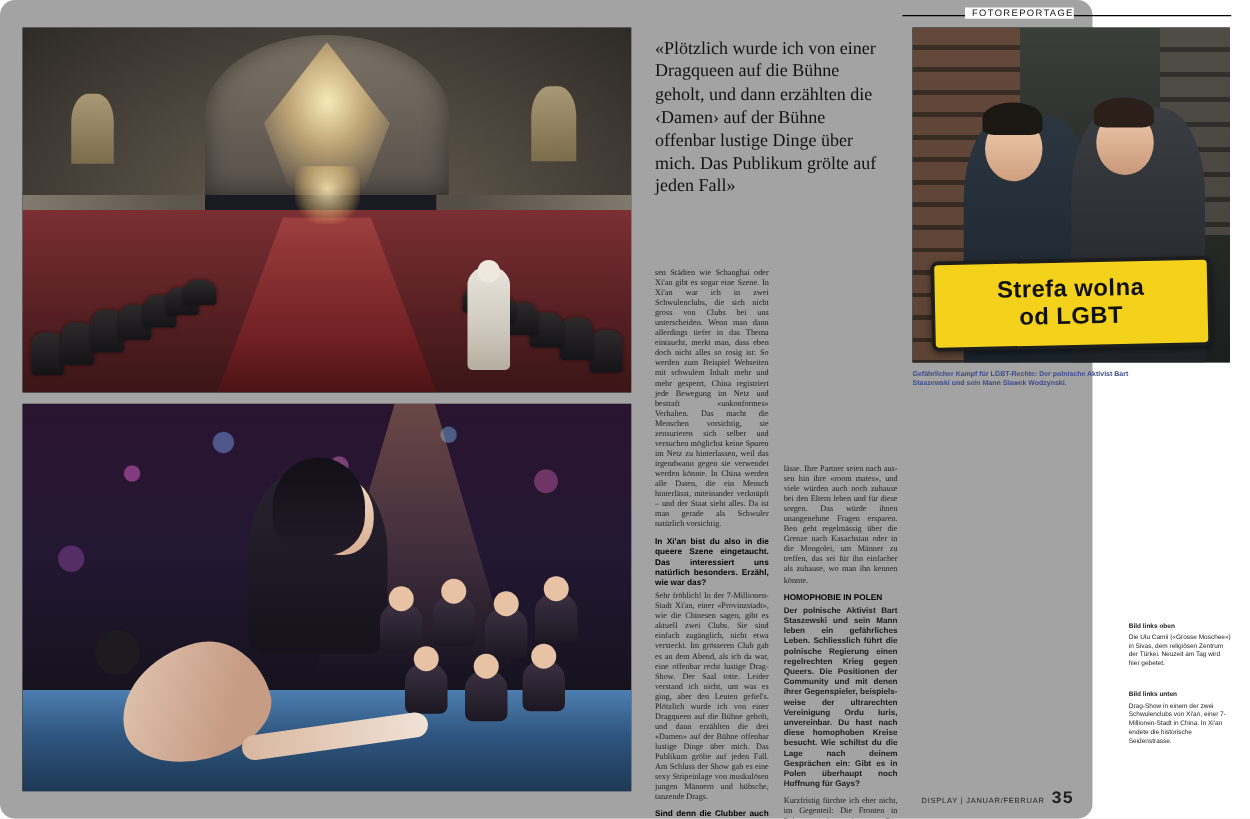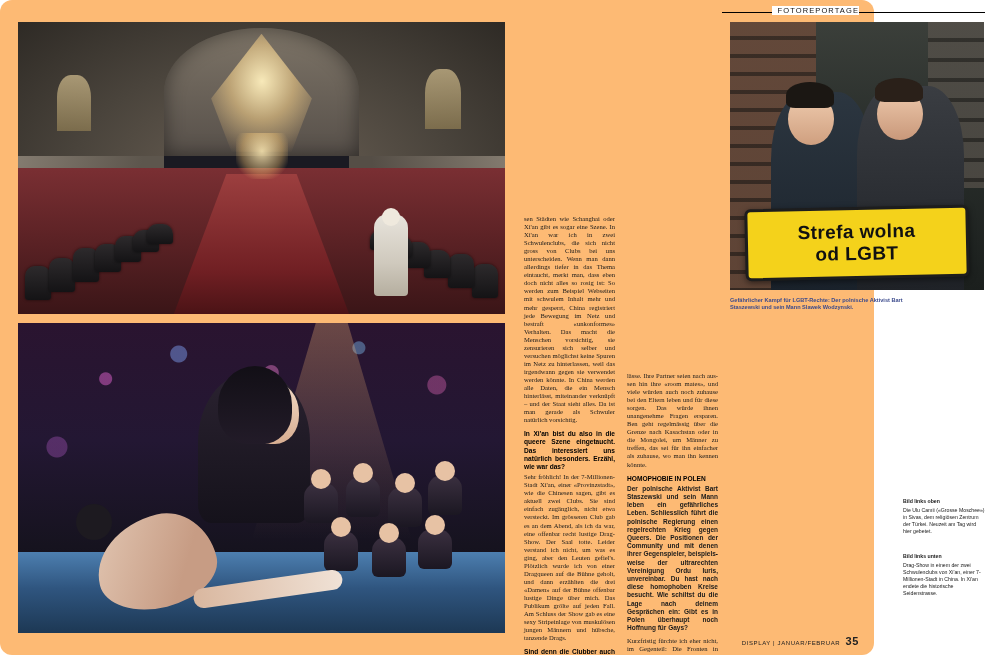--- a/index.html
+++ b/index.html
@@ -6,21 +6,21 @@
   html, body {
     margin: 0; padding: 0;
     width: 1000px; height: 655px;
     background: #ffffff;
     font-family: "Liberation Serif", serif;
     overflow: hidden;
   }
   .page {
     position: relative;
     width: 874px; height: 655px;
-    background: #fdba74;
+    background: #a3a3a3;
     border-radius: 12px;
   }
 
   
   .header-rule {
     position: absolute;
     top: 12px; left: 722px; width: 263px;
     border-top: 1px solid #000;
   }
   .header-label {
@@ -314,23 +314,24 @@
   
   .footer {
     position: absolute;
     right: 15px; bottom: 8px;
     font-family: "Liberation Sans", sans-serif;
     font-size: 6px;
     letter-spacing: .6px;
     color: #222;
   }
   .footer .pagenum {
-    font-size: 11px;
+    font-size: 14px;
     font-weight: bold;
     margin-left: 3px;
+    font-family: Liberation Mono, monospace;
   }
 </style>
 </head>
 <body>
 
 <div class="page">
 
   <div class="header-rule"></div>
   <div class="header-label">FOTOREPORTAGE</div>
 
@@ -387,20 +388,21 @@
       <div class="crowd-person" style="left:72px;top:84px;"></div>
       <div class="crowd-face" style="left:79px;top:70px;"></div>
       <div class="crowd-person" style="left:118px;top:76px;"></div>
       <div class="crowd-face" style="left:125px;top:62px;"></div>
     </div>
     <div class="dancer-body"></div>
     <div class="dancer-leg"></div>
     <div class="dancer-head"></div>
   </div>
 
+  <div class="pullquote-1">«Plötzlich wurde ich von einer Dragqueen auf die Bühne geholt, und dann erzählten die ‹Damen› auf der Bühne offenbar lustige Dinge über mich. Das Publikum grölte auf jeden Fall»</div>
 
   <div class="col col-1">
     <p class="noindent">sen Städten wie Schanghai oder Xi'an gibt es sogar eine Szene. In Xi'an war ich in zwei Schwulenclubs, die sich nicht gross von Clubs bei uns unterscheiden. Wenn man dann allerdings tiefer in das Thema eintaucht, merkt man, dass eben doch nicht alles so rosig ist: So werden zum Beispiel Webseiten mit schwulem Inhalt mehr und mehr gesperrt, China registriert jede Bewegung im Netz und bestraft «unkonformes» Verhalten. Das macht die Menschen vorsichtig, sie zensurieren sich selber und versuchen möglichst keine Spuren im Netz zu hinterlassen, weil das irgendwann gegen sie verwendet werden könnte. In China werden alle Daten, die ein Mensch hinterlässt, miteinander verknüpft – und der Staat sieht alles. Da ist man gerade als Schwuler natürlich vorsichtig.</p>
     <h3>In Xi'an bist du also in die queere Szene eingetaucht. Das interessiert uns natürlich besonders. Erzähl, wie war das?</h3>
     <p class="noindent">Sehr fröhlich! In der 7-Millionen-Stadt Xi'an, einer «Provinzstadt», wie die Chinesen sagen, gibt es aktuell zwei Clubs. Sie sind einfach zugänglich, nicht etwa versteckt. Im grösseren Club gab es an dem Abend, als ich da war, eine offenbar recht lustige Drag-Show. Der Saal totte. Leider verstand ich nicht, um was es ging, aber den Leuten gefiel's. Plötzlich wurde ich von einer Dragqueen auf die Bühne geholt, und dann erzählten die drei «Damen» auf der Bühne offenbar lustige Dinge über mich. Das Publikum grölte auf jeden Fall. Am Schluss der Show gab es eine sexy Stripeinlage von muskulösen jungen Männern und hübsche, tanzende Drags.</p>
     <h3>Sind denn die Clubber auch ausserhalb der Szene offen schwul?</h3>
 
   </div>
 
   <div class="col col-2">

